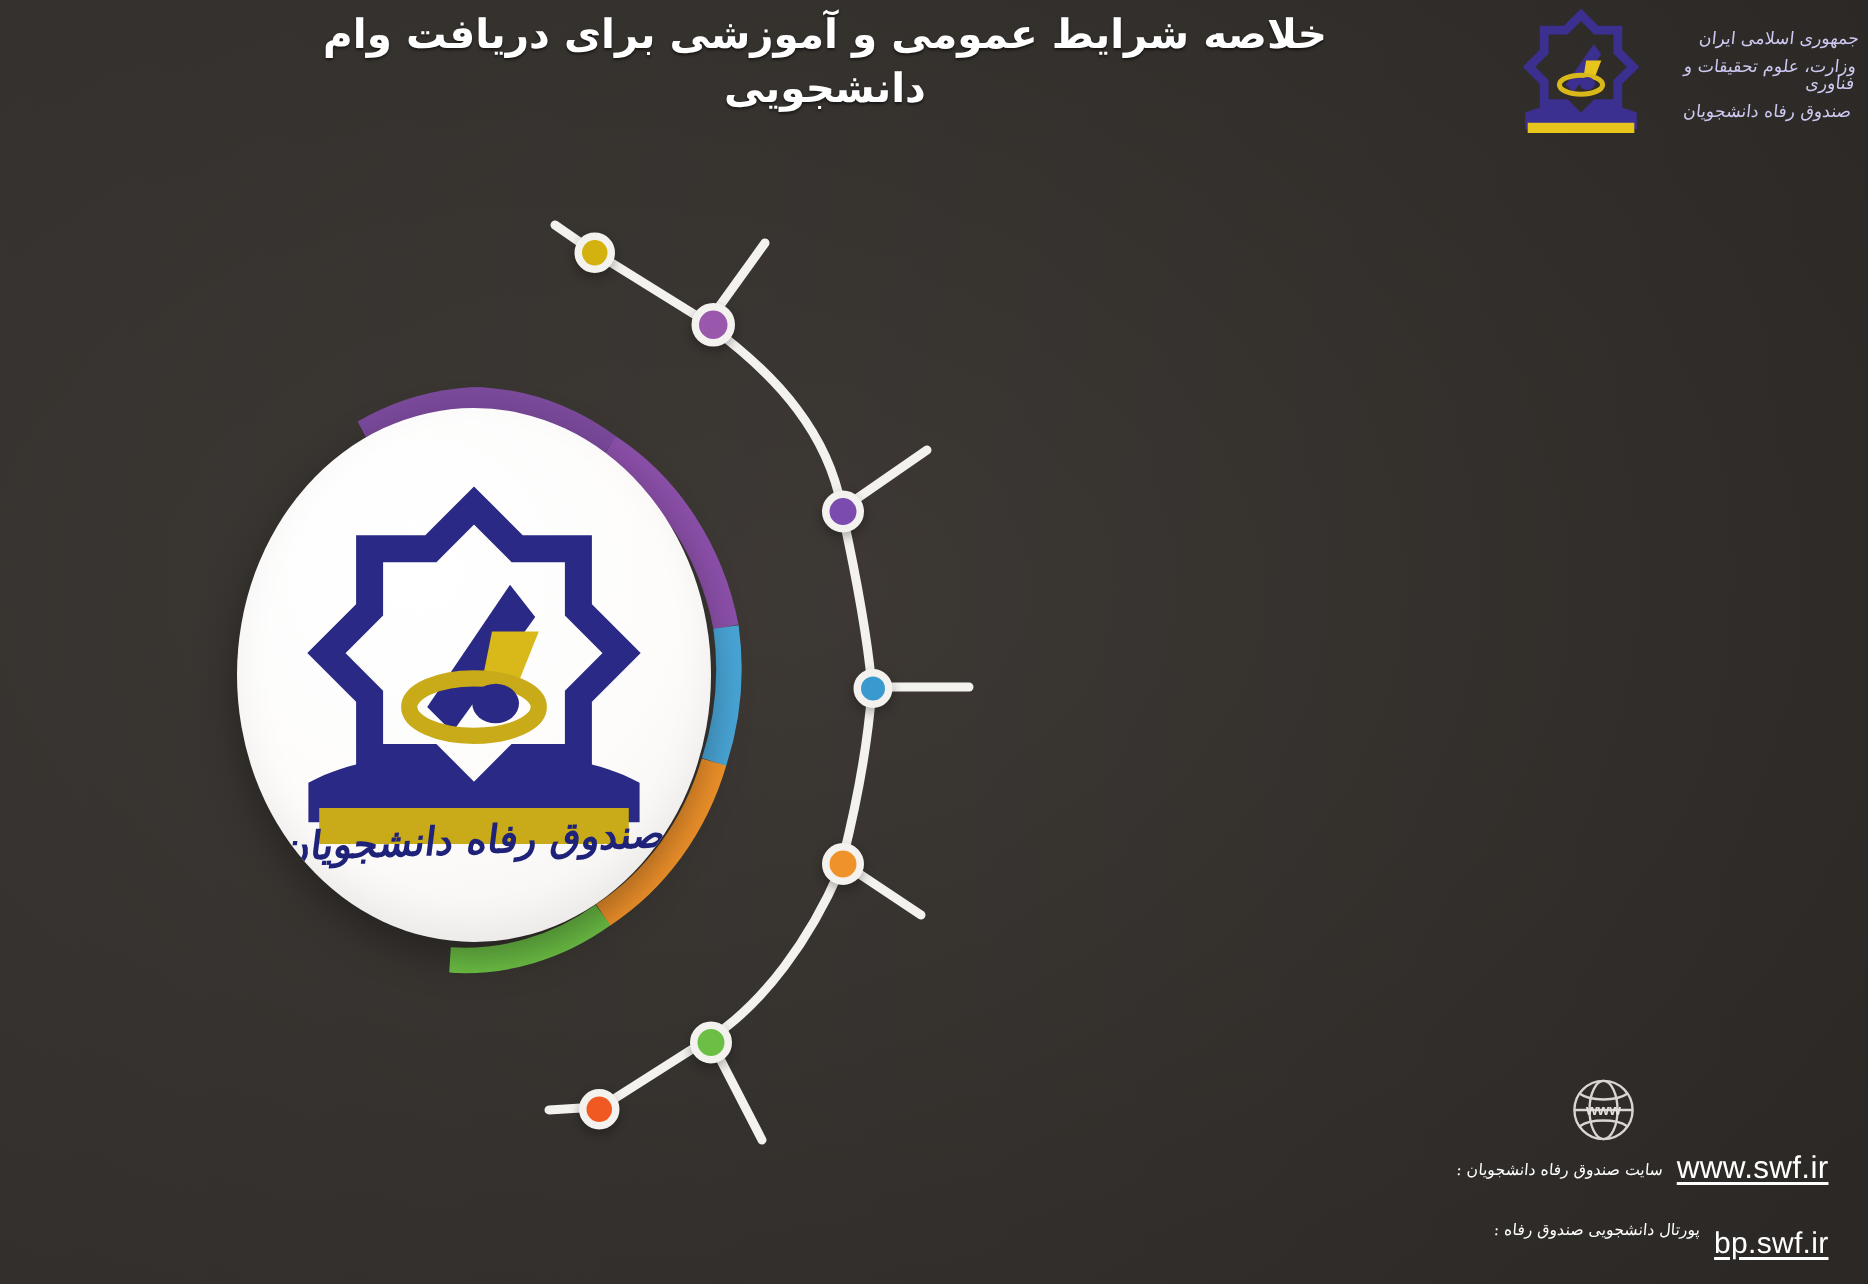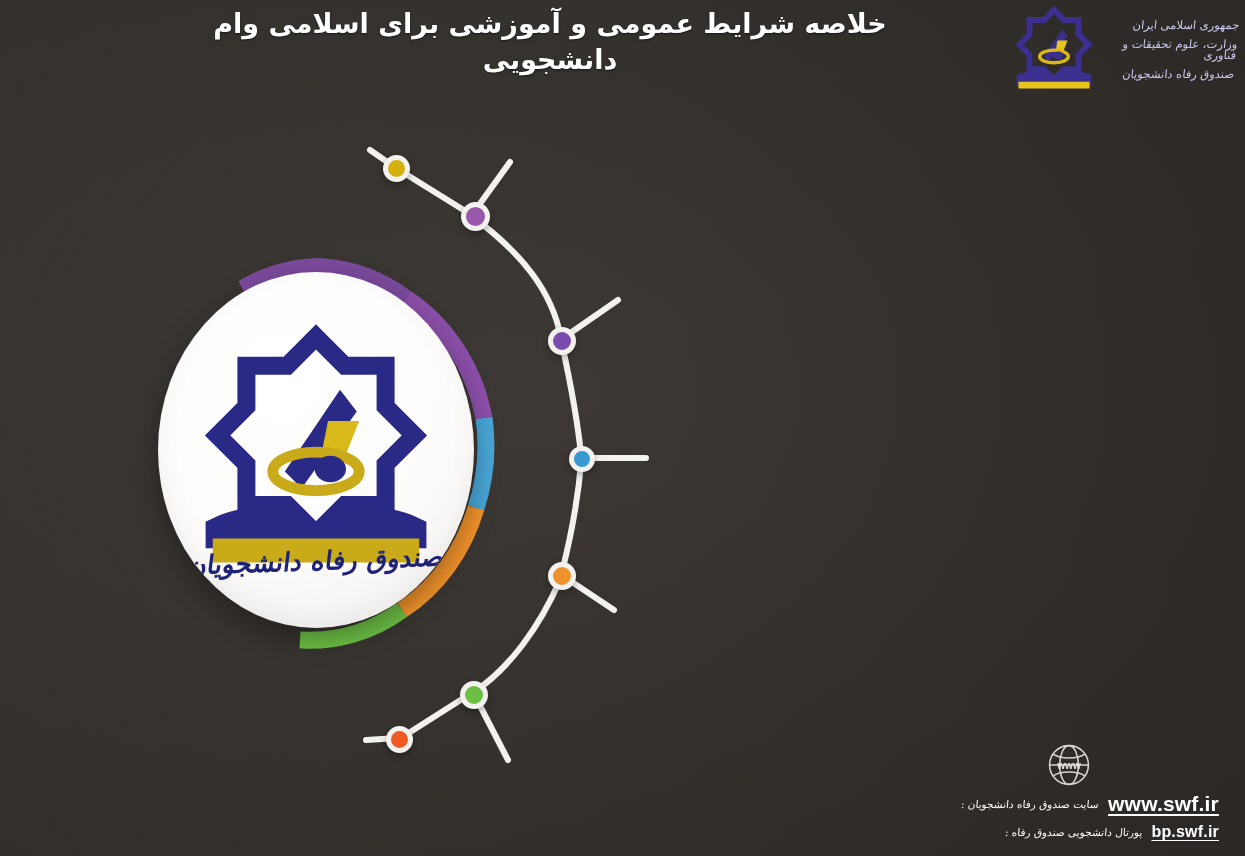--- a/index.html
+++ b/index.html
@@ -121,33 +121,33 @@
   .frow{
     display:flex; align-items:center; justify-content:flex-start;
     gap:9px; margin:4px 0 7px 0; direction:rtl;
   }
   .flabel{
     font-size:10.5px; color:#ffffff; white-space:nowrap;
     font-family:"DejaVu Serif","Liberation Serif",serif;
     transform:skewX(-5deg);
   }
   .furl{
-    font-size:21px; font-weight:bold; color:#ffffff;
+    font-size:21px; font-weight:normal; color:#ffffff;
     text-decoration:underline; text-underline-offset:3px;
     direction:ltr; letter-spacing:.2px;
     font-family:"Liberation Sans",sans-serif;
   }
-  .furl.sm{font-size:16px;}
+  .furl.sm{font-size:20px;margin-top:20px;}
 </style>
 </head>
 <body>
 
 <div id="stage">
 
-  <div class="title">خلاصه شرایط عمومی و آموزشی برای اسلامی وام دانشجویی</div>
+  <div class="title">خلاصه شرایط عمومی و آموزشی برای دریافت وام دانشجویی</div>
 
   <div class="logo-header">
     <div class="hdr-lines">
       <span>جمهوری اسلامی ایران</span>
       <span>وزارت، علوم تحقیقات و فناوری</span>
       <span>صندوق رفاه دانشجویان</span>
     </div>
     <div class="mark">
       <svg viewBox="0 0 100 104" width="86" height="88" aria-hidden="true">
         <g fill="none" stroke="#3b2f8f" stroke-width="7">

